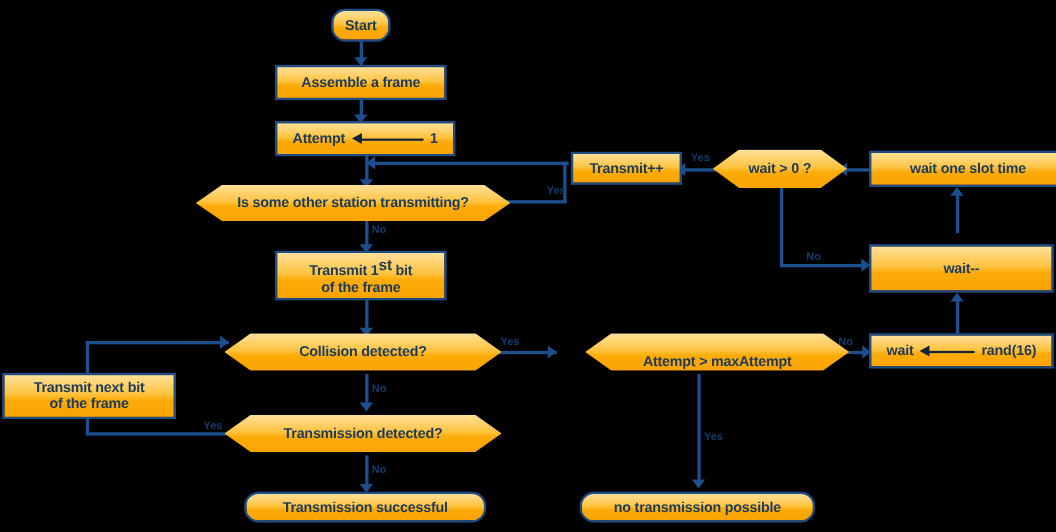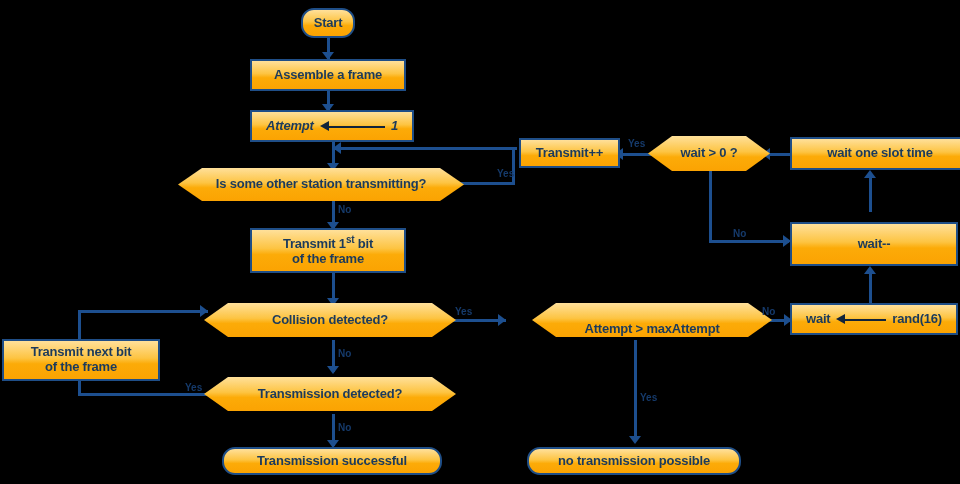--- a/index.html
+++ b/index.html
@@ -28,21 +28,21 @@
   }
   .rect{ }
   .pill{ border-radius:13px; }
   
   .hex{
     border:none;
     clip-path:polygon(24px 0,calc(100% - 24px) 0,100% 50%,calc(100% - 24px) 100%,24px 100%,0 50%);
     background:linear-gradient(to bottom,#ffe09a 0%,#fdc442 45%,#fcab08 60%,#fba302 100%);
     filter:drop-shadow(0 0 0.6px #1f4e87) drop-shadow(0 0 0.6px #1f4e87) drop-shadow(0 0 0.6px #1f4e87);
   }
-  .sup{ font-size:10px; vertical-align:super; }
+  .sup{ font-size:14px; vertical-align:super; }
   .assignrow{
     display:flex;align-items:center;justify-content:center;
     width:100%;padding:0 14px;box-sizing:border-box;gap:0;
   }
   .assignrow .lhs{flex:0 0 auto;}
   .assignrow .rhs{flex:0 0 auto;}
   .assignrow .arrowgap{
     flex:1 1 auto;position:relative;height:12px;margin:0 6px;min-width:34px;
   }
   .assignrow .arrowgap:before{
@@ -144,21 +144,21 @@
   <div class="elabel" style="left:733px;top:228px;">No</div>
 
   <div class="node pill" style="left:301px;top:8px;width:54px;height:30px;">
     <span>Start</span>
   </div>
 
   <div class="node rect" style="left:250px;top:59px;width:156px;height:32px;">
     <span>Assemble a frame</span>
   </div>
 
-  <div class="node rect" style="left:250px;top:110px;width:164px;height:32px;font-style:italic;">
+  <div class="node rect" style="left:250px;top:110px;width:164px;height:32px;">
     <span class="assignrow">
       <span class="lhs">Attempt</span>
       <span class="arrowgap"></span>
       <span class="rhs">1</span>
     </span>
   </div>
 
   <div class="node hex" style="left:178px;top:168px;width:286px;height:33px;">
     <span>Is some other station transmitting?</span>
   </div>

